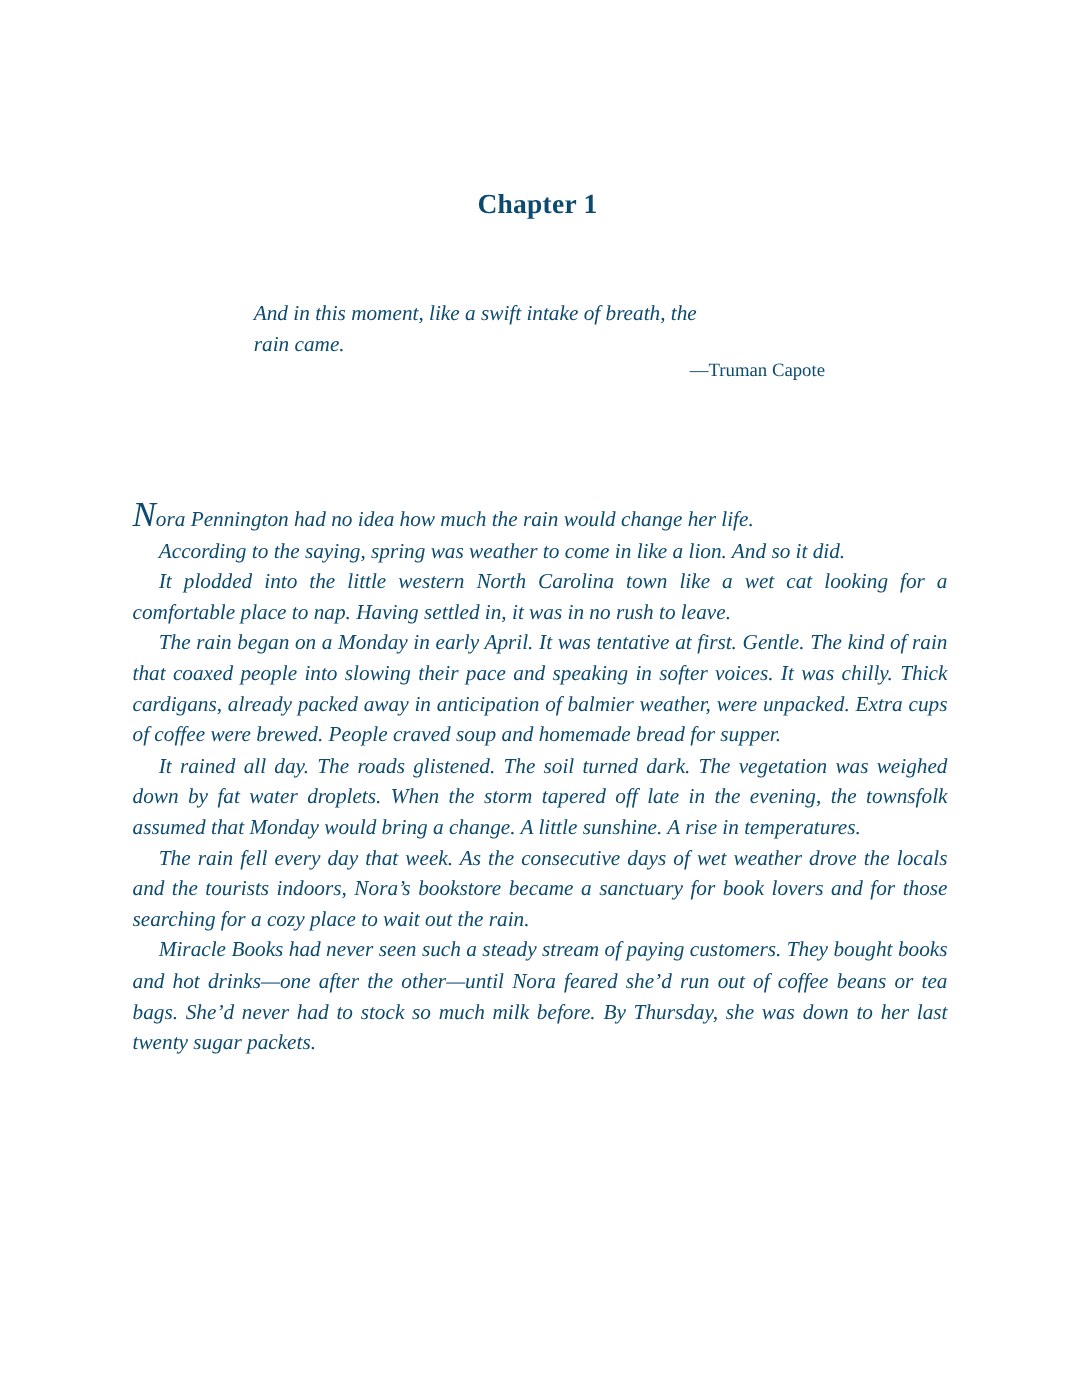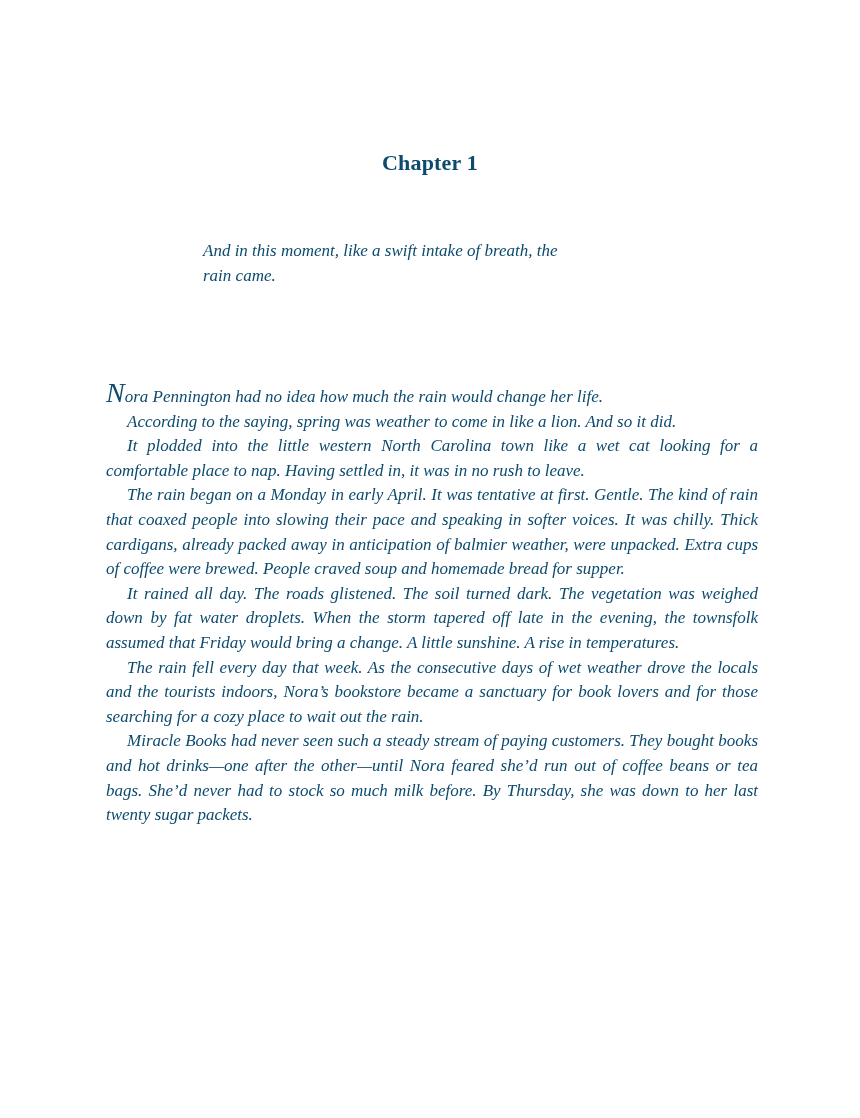--- a/index.html
+++ b/index.html
@@ -67,25 +67,26 @@
 </head>
 <body>
 
 <div class="page">
 
   <h1 class="chapter-title">Chapter 1</h1>
 
   <div class="epigraph">
     <div class="epigraph-line">And in this moment, like a swift intake of breath, the</div>
     <div class="epigraph-line">rain came.</div>
+    <div class="epigraph-attribution">—Truman Capote</div>
   </div>
 
   <div class="body-text">
     <p class="first-paragraph"><span class="raised-initial">N</span><span>ora Pennington had no idea how much the rain would change her life.</span></p>
     <p>According to the saying, spring was weather to come in like a lion. And so it did.</p>
     <p>It plodded into the little western North Carolina town like a wet cat looking for a comfortable place to nap. Having settled in, it was in no rush to leave.</p>
     <p>The rain began on a Monday in early April. It was tentative at first. Gentle. The kind of rain that coaxed people into slowing their pace and speaking in softer voices. It was chilly. Thick cardigans, already packed away in anticipation of balmier weather, were unpacked. Extra cups of coffee were brewed. People craved soup and homemade bread for supper.</p>
-    <p>It rained all day. The roads glistened. The soil turned dark. The vegetation was weighed down by fat water droplets. When the storm tapered off late in the evening, the townsfolk assumed that Friday would bring a change. A little sunshine. A rise in temperatures.</p>
+    <p>It rained all day. The roads glistened. The soil turned dark. The vegetation was weighed down by fat water droplets. When the storm tapered off late in the evening, the townsfolk assumed that Monday would bring a change. A little sunshine. A rise in temperatures.</p>
     <p>The rain fell every day that week. As the consecutive days of wet weather drove the locals and the tourists indoors, Nora’s bookstore became a sanctuary for book lovers and for those searching for a cozy place to wait out the rain.</p>
     <p>Miracle Books had never seen such a steady stream of paying customers. They bought books and hot drinks—one after the other—until Nora feared she’d run out of coffee beans or tea bags. She’d never had to stock so much milk before. By Thursday, she was down to her last twenty sugar packets.</p>
   </div>
 
 </div>
 
 </body></html>

